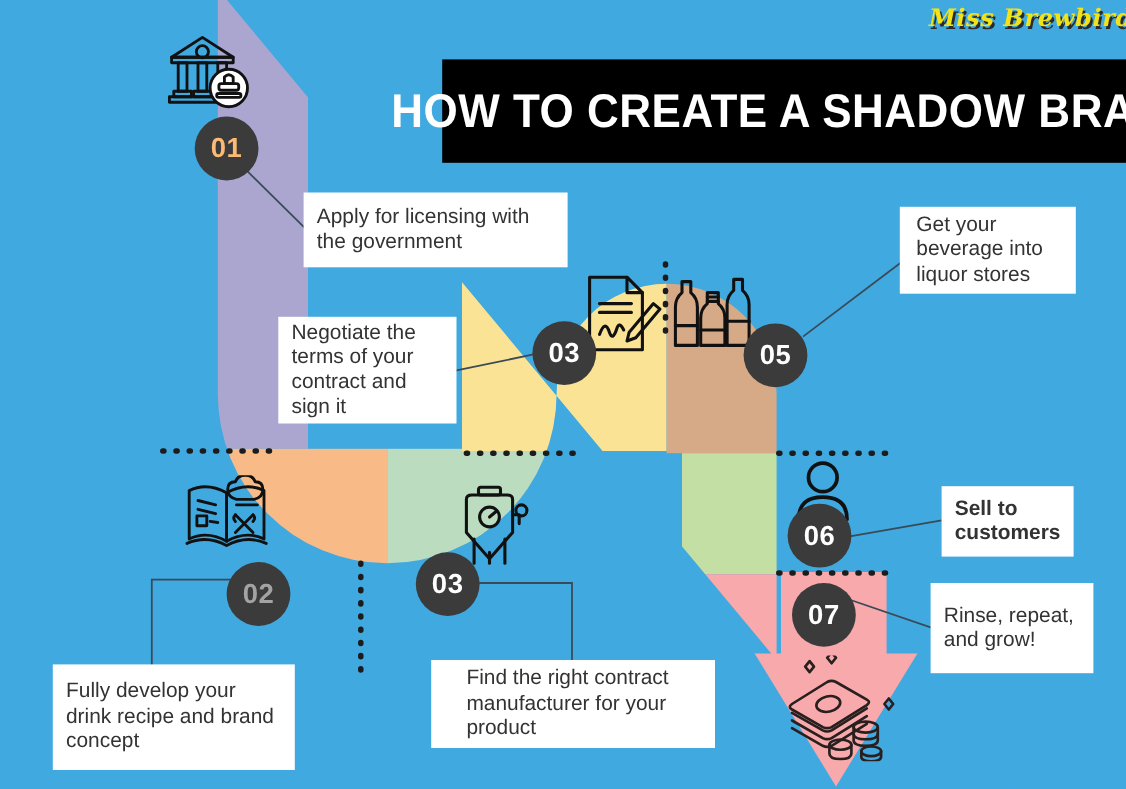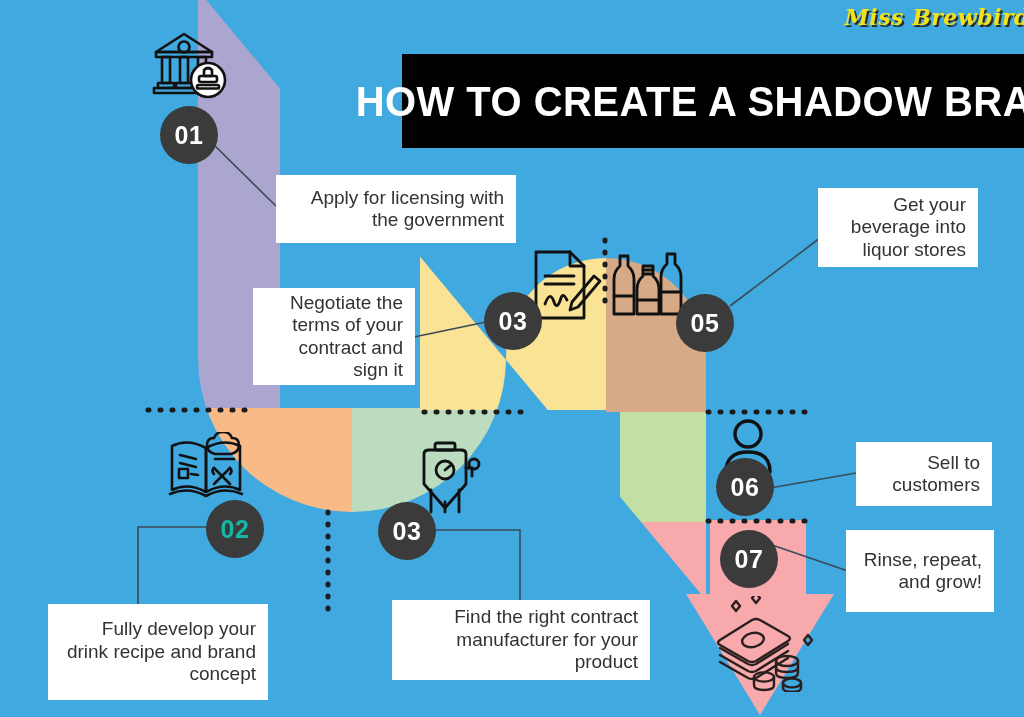--- a/index.html
+++ b/index.html
@@ -73,21 +73,21 @@
     font-family: "Liberation Sans", sans-serif;
   }
 
   
   .callout {
     position: absolute;
     background: #ffffff;
     color: #333333;
     font-size: 19px;
     line-height: 1.18;
-    text-align: right;
+    text-align: left;
     display: flex;
     align-items: center;
     justify-content: center;
     padding: 10px 12px;
   }
 
   
   .icon {
     position: absolute;
     pointer-events: none;
@@ -280,35 +280,35 @@
       <ellipse cx="56" cy="81" rx="10" ry="4.6"></ellipse>
       <path d="M46 81 v8 q0 5 10 5 q10 0 10 -5 v-8"></path>
       <ellipse cx="84" cy="87" rx="9" ry="4.4"></ellipse>
       <path d="M75 87 v5 q0 4 9 4 q9 0 9 -4 v-5"></path>
       <path d="M24 10 l4 -5 l4 5 l-4 5 Z"></path>
       <path d="M44 2 l4 -5 l4 5 l-4 5 Z"></path>
       <path d="M96 44 l4 -5 l4 5 l-4 5 Z"></path>
     </svg>
   </div>
 
-  <div class="badge" style="left: 140px; top: 106px; background: rgb(59, 59, 59); color: #ffffff; text-align: right;">01</div>
-  <div class="badge" style="left: 186px; top: 500px; background: rgb(59, 59, 59); color: #14b8a6;">02</div>
+  <div class="badge" style="left: 157px; top: 106px; background: rgb(59, 59, 59); color: #fdba74; text-align: right;">01</div>
+  <div class="badge" style="left: 186px; top: 511px; background: rgb(59, 59, 59); color: #a3a3a3;">02</div>
   <div class="badge" style="left: 358px; top: 502px; background: rgb(59, 59, 59); color: rgb(255, 255, 255);">03</div>
   <div class="badge" style="left: 464px; top: 292px; background: rgb(59, 59, 59); color: rgb(255, 255, 255);">03</div>
   <div class="badge" style="left: 656px; top: 294px; background: rgb(59, 59, 59); color: rgb(255, 255, 255);">05</div>
   <div class="badge" style="left: 696px; top: 458px; background: rgb(59, 59, 59); color: rgb(255, 255, 255);">06</div>
   <div class="badge" style="left: 700px; top: 530px; background: rgb(59, 59, 59); color: rgb(255, 255, 255);">07</div>
 
   <div class="callout" style="left:256px; top:175px; width:240px; height:68px;">Apply for licensing with the government</div>
 
   <div class="callout" style="left:28px; top:604px; width:220px; height:96px;">Fully develop your drink recipe and brand concept</div>
 
   <div class="callout" style="left:372px; top:600px; width:258px; height:80px;padding-left:32px;">Find the right contract manufacturer for your product</div>
 
   <div class="callout" style="left:233px; top:288px; width:162px; height:97px;">Negotiate the terms of your contract and sign it</div>
 
   <div class="callout" style="left:798px; top:188px; width:160px; height:79px;padding-left:15px;">Get your beverage into liquor stores</div>
 
-  <div class="callout" style="left:836px; top:442px; width:136px; height:64px;">Sell to customers</div>
+  <div class="callout" style="left:836px; top:442px; width:120px; height:64px;font-weight:bold;">Sell to customers</div>
 
   <div class="callout" style="left:826px; top:530px; width:148px; height:82px;">Rinse, repeat, and grow!</div>
 
 </div>
 
 </body></html>

